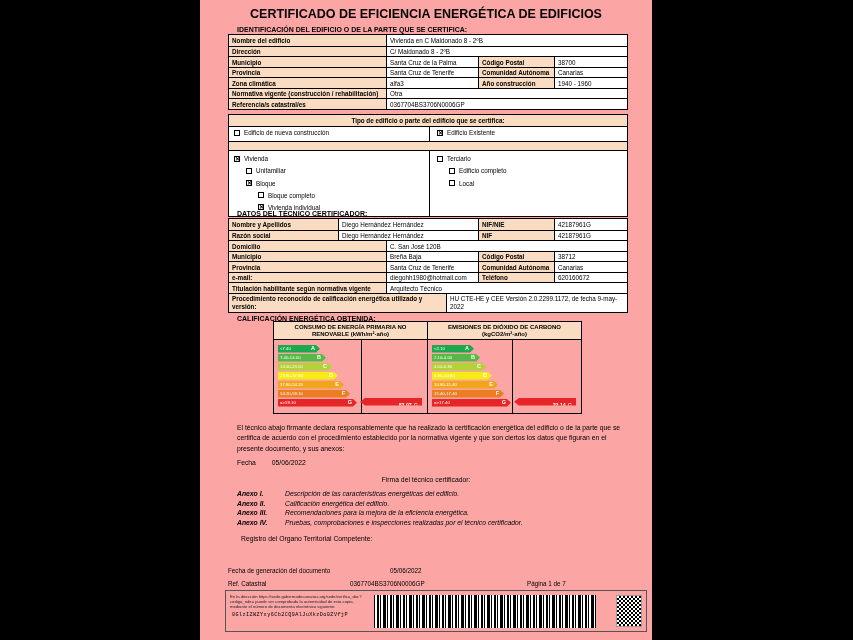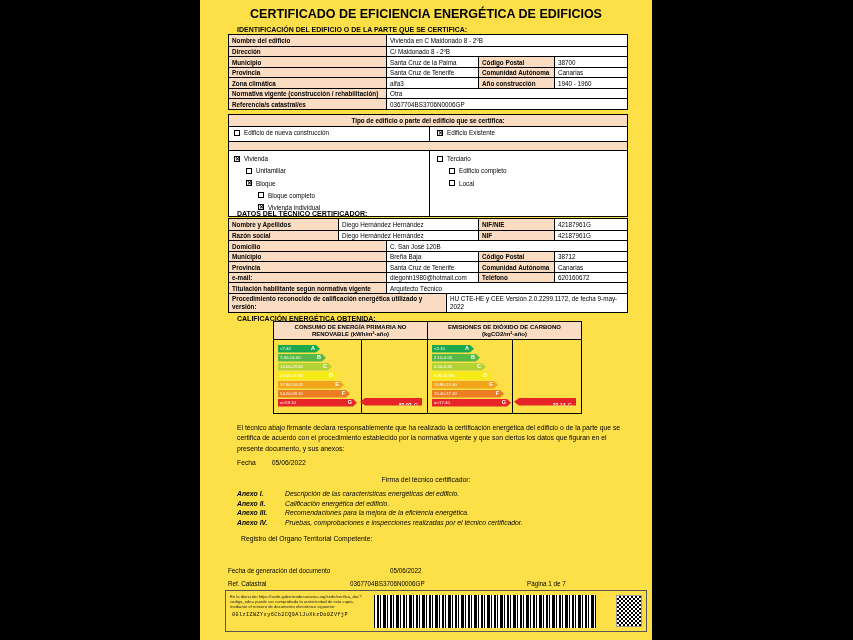--- a/index.html
+++ b/index.html
@@ -1,18 +1,18 @@
 <!DOCTYPE html>
 <html><head>
 <meta charset="utf-8">
 <style>
   * { margin:0; padding:0; box-sizing:border-box; }
   html,body { width:853px; height:640px; background:#000; overflow:hidden;
               font-family:"Liberation Sans", sans-serif; color:#000; }
-  .page { position:absolute; left:200px; top:0; width:452px; height:640px; background:#fde047; }
+  .page { position:absolute; left:200px; top:0; width:452px; height:640px; background:#fca5a5; }
 
   .title { position:absolute; top:7px; left:0; width:100%; text-align:center;
            font-size:12.5px; font-weight:bold; }
   .shead { position:absolute; font-size:7px; font-weight:bold; }
 
   .t { position:absolute; width:400px; left:28px; border:1px solid #000; background:#fff; }
   .tr { display:flex; border-top:1px solid #000; min-height:10.5px; }
   .tr:first-child { border-top:none; }
   .td { flex:0 0 auto; padding:1.5px 3px 0 3px; font-size:6.3px; line-height:7.5px;
         overflow:hidden; white-space:nowrap; border-left:1px solid #000; }

